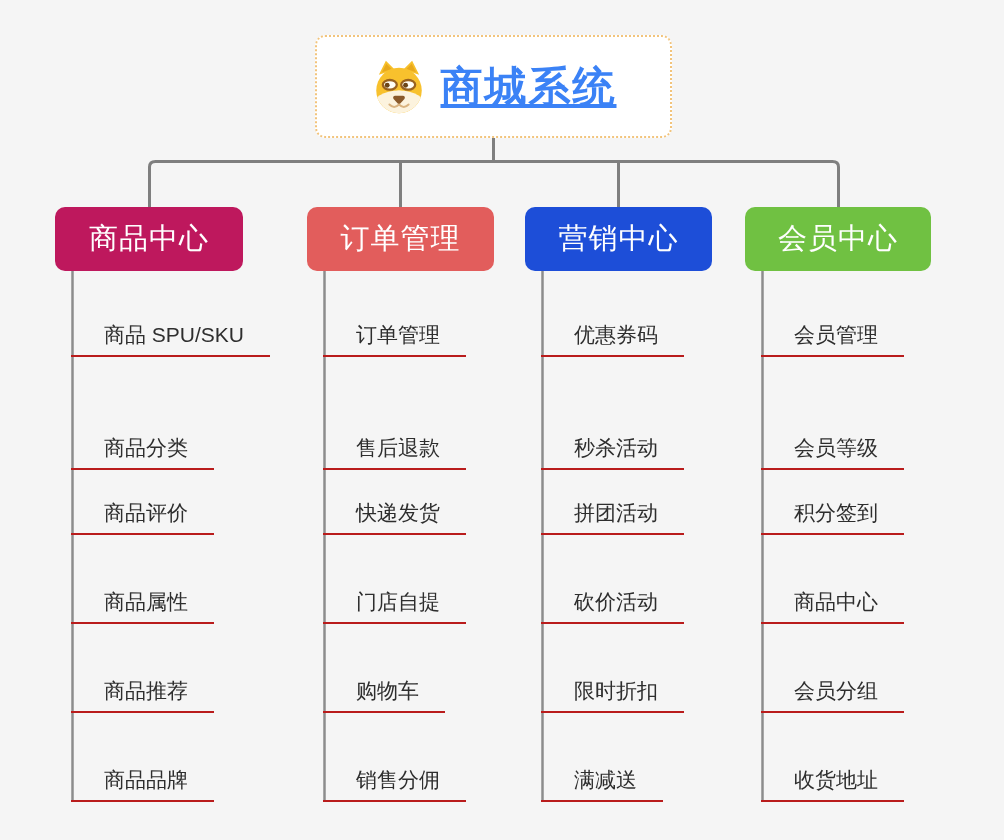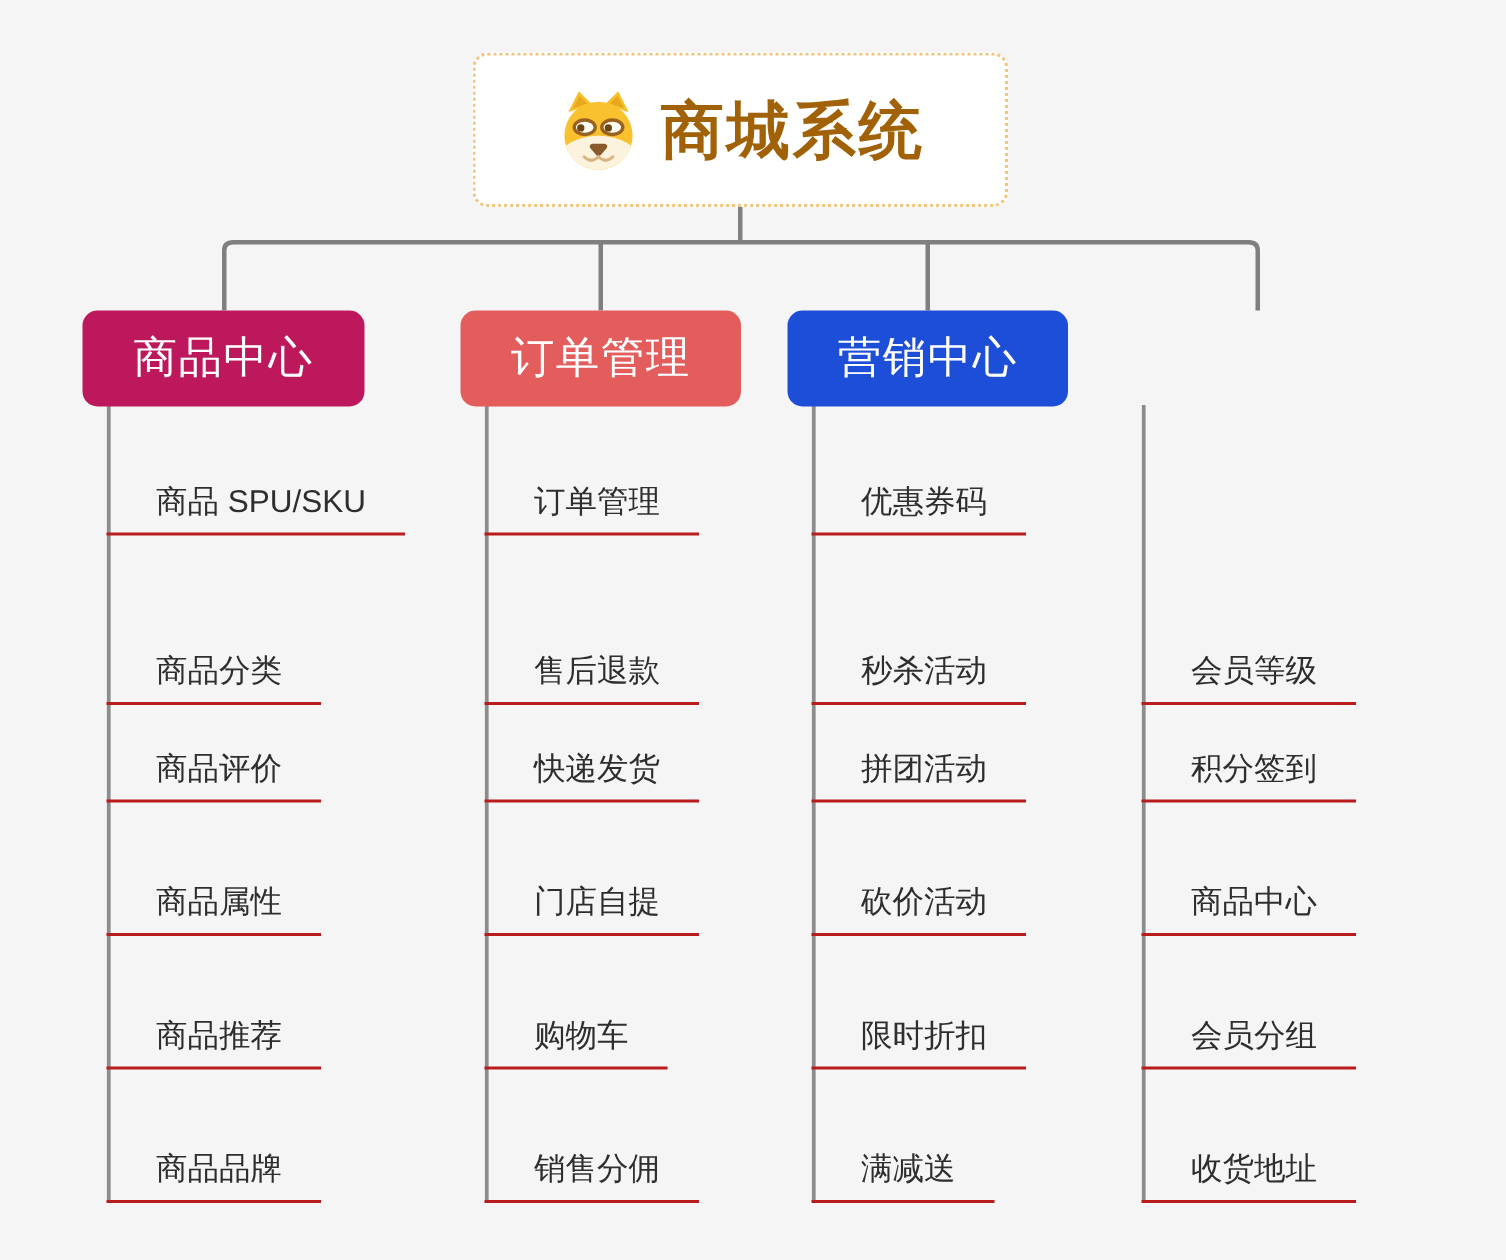--- a/index.html
+++ b/index.html
@@ -7,21 +7,21 @@
     position:relative;width:1004px;height:840px;background:#f5f5f5;overflow:hidden;
     font-family:"Liberation Sans","DejaVu Sans",sans-serif;
   }
   .connectors{position:absolute;left:0;top:0;pointer-events:none;}
   .root-node{
     position:absolute;left:315px;top:35px;width:357px;height:103px;box-sizing:border-box;
     background:#ffffff;border:2px dotted #f2c47c;border-radius:10px;
     display:flex;align-items:center;justify-content:center;gap:14px;
   }
   .root-title{
-    font-size:42px;font-weight:600;color:#a16207;letter-spacing:2px;line-height:1;
+    font-size:42px;font-weight:600;color:#3b82f6;letter-spacing:2px;line-height:1;text-decoration:underline;
   }
   .doge{width:56px;height:56px;flex:0 0 auto;}
   .branch-node{
     position:absolute;top:207px;height:64px;width:188px;border-radius:10px;
     display:flex;align-items:center;justify-content:center;
     color:#ffffff;font-size:29px;letter-spacing:1px;cursor:default;
   }
   .b0{left:55px;width:188px;}
   .b1{left:307px;width:187px;}
   .b2{left:525px;width:187px;}
@@ -87,20 +87,21 @@
       <circle cx="39.5" cy="30" r="2.8" fill="#6B4518"></circle>
       <path d="M27.5 42 h9 a2.2 2.2 0 0 1 1.7 3.6 l-4.5 5 a2.2 2.2 0 0 1 -3.4 0 l-4.5 -5 A2.2 2.2 0 0 1 27.5 42 Z" fill="#8A5A2B"></path>
       <path d="M21 52 Q26.5 57.5 32 52 Q37.5 57.5 43 52" fill="none" stroke="#D9B380" stroke-width="2.2" stroke-linecap="round"></path>
     </svg>
     <span class="root-title">商城系统</span>
   </div>
 
   <div class="branch-node b0" style="background-color: #be185d;">商品中心</div>
   <div class="branch-node b1" style="background-color: rgb(226, 93, 92);">订单管理</div>
   <div class="branch-node b2" style="background-color: #1d4ed8;">营销中心</div>
+  <div class="branch-node b3" style="background-color: rgb(112, 193, 66);">会员中心</div>
 
   <div class="leaf c0 r0">商品 SPU/SKU</div>
   <div class="leaf c0 r1">商品分类</div>
   <div class="leaf c0 r2">商品评价</div>
   <div class="leaf c0 r3">商品属性</div>
   <div class="leaf c0 r4">商品推荐</div>
   <div class="leaf c0 r5">商品品牌</div>
 
   <div class="leaf c1 r0">订单管理</div>
   <div class="leaf c1 r1">售后退款</div>
@@ -109,19 +110,20 @@
   <div class="leaf c1 r4">购物车</div>
   <div class="leaf c1 r5">销售分佣</div>
 
   <div class="leaf c2 r0">优惠券码</div>
   <div class="leaf c2 r1">秒杀活动</div>
   <div class="leaf c2 r2">拼团活动</div>
   <div class="leaf c2 r3">砍价活动</div>
   <div class="leaf c2 r4">限时折扣</div>
   <div class="leaf c2 r5">满减送</div>
 
+  <div class="leaf c3 r0">会员管理</div>
   <div class="leaf c3 r1">会员等级</div>
   <div class="leaf c3 r2">积分签到</div>
   <div class="leaf c3 r3">商品中心</div>
   <div class="leaf c3 r5">收货地址</div>
   <div class="leaf c3 r4">会员分组</div>
 
 </div>
 
 </body></html>

